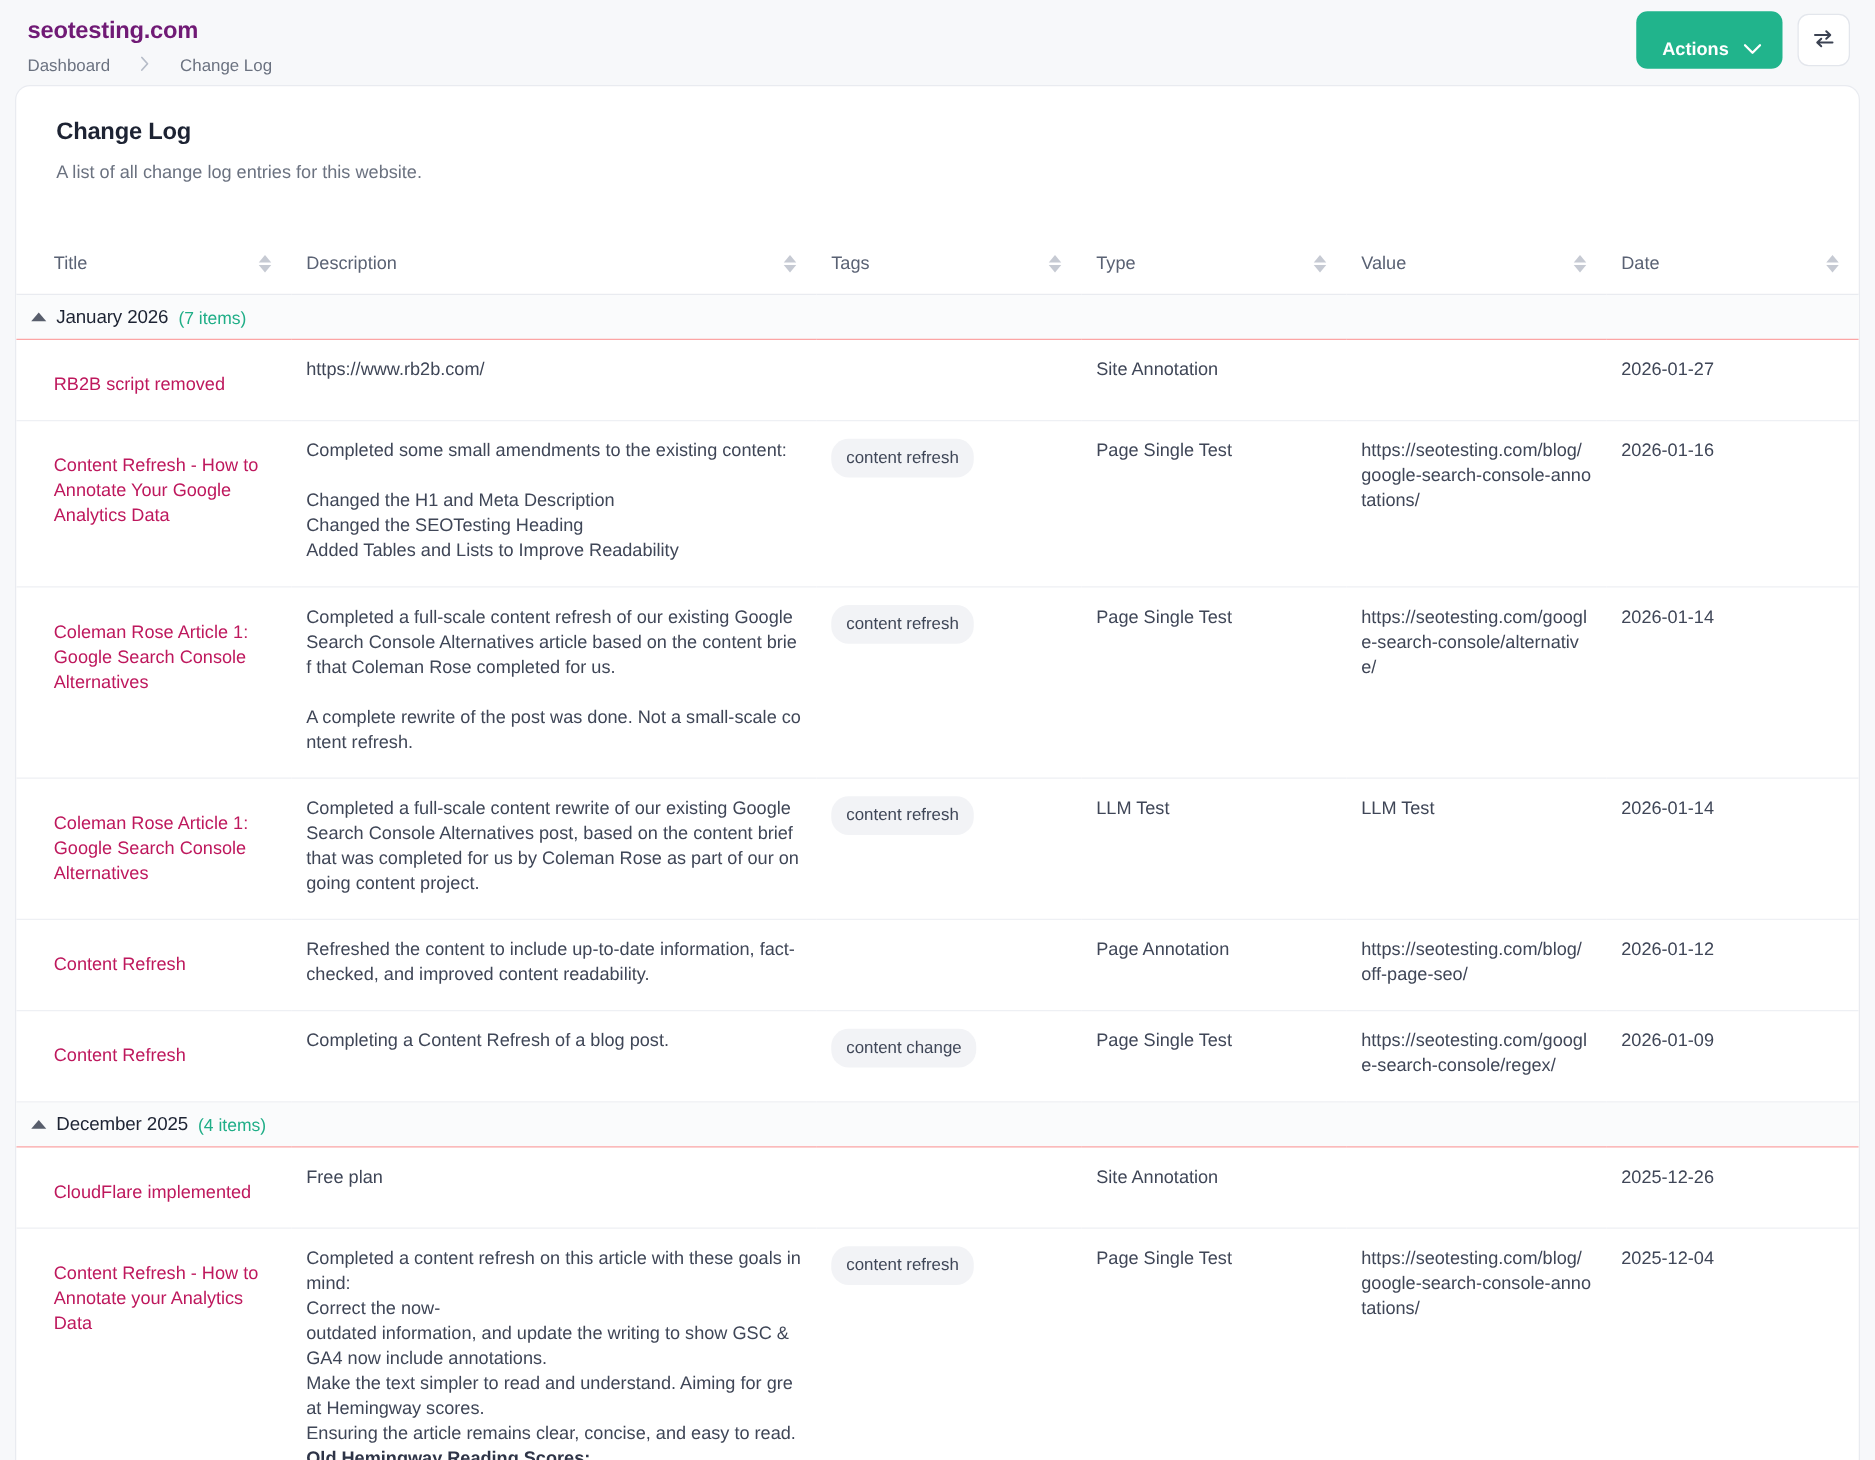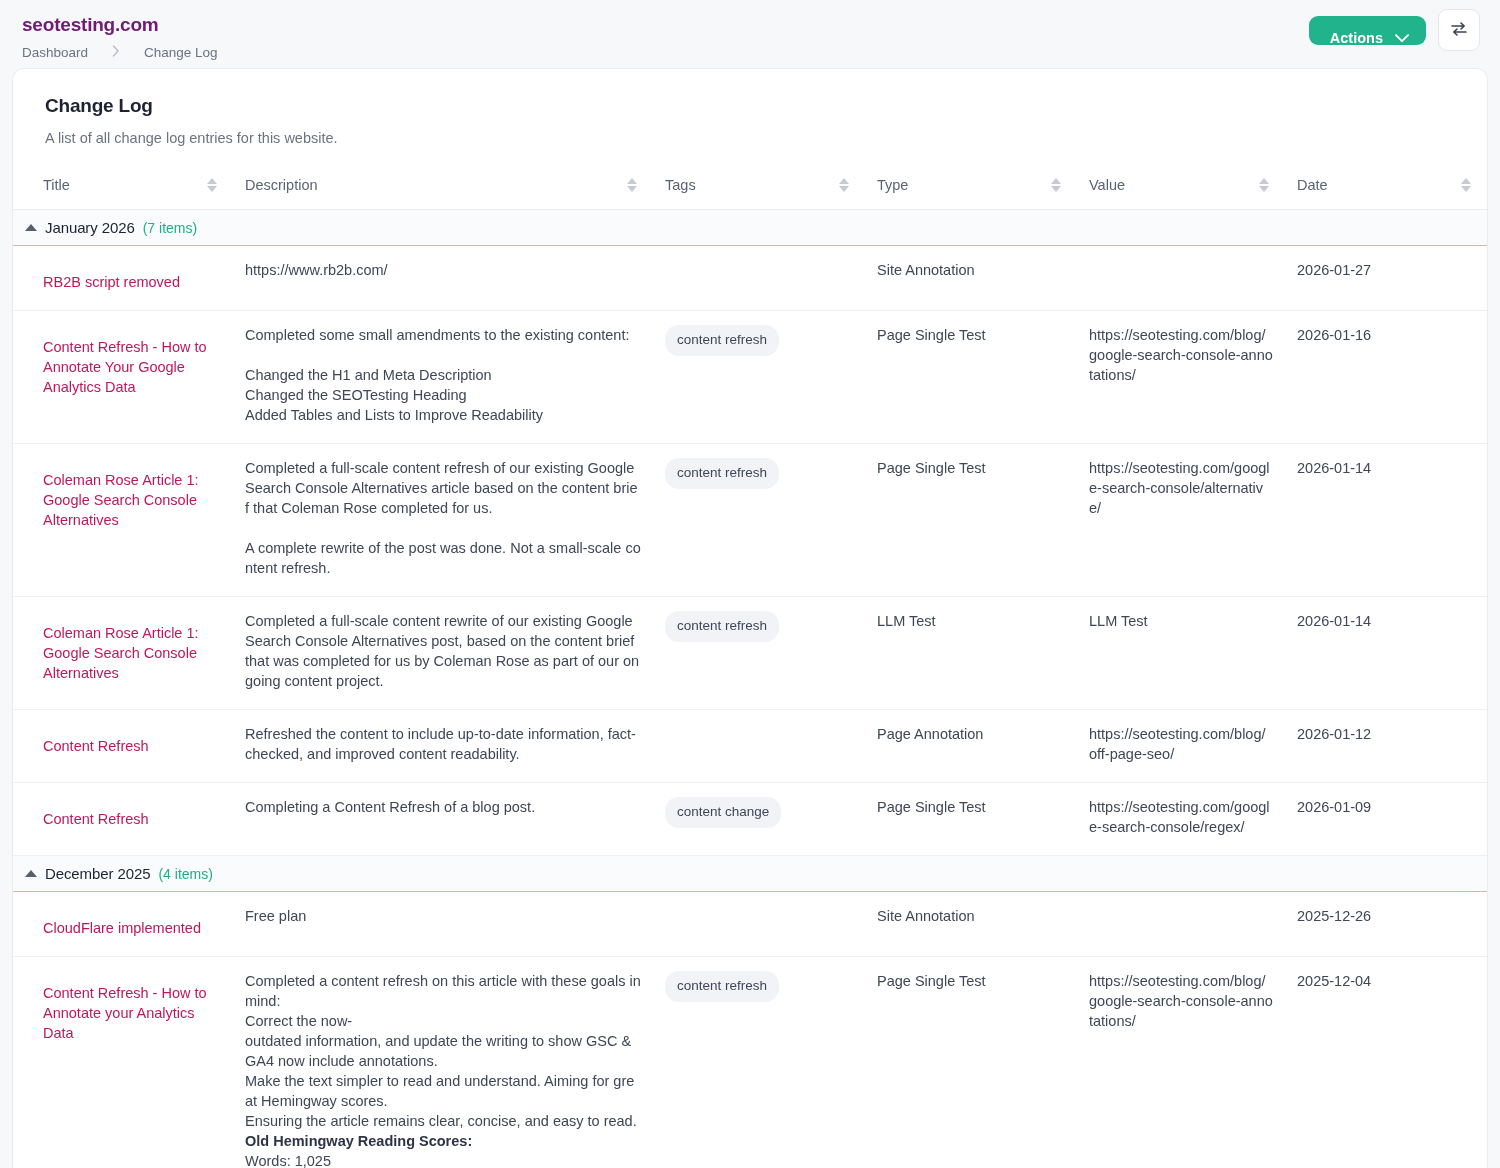--- a/index.html
+++ b/index.html
@@ -53,21 +53,21 @@
     top: 9px;
     right: 20px;
     display: flex;
     align-items: center;
     gap: 12px;
   }
   .btn-actions {
     display: flex;
     align-items: center;
     gap: 12px;
-    height: 29px;
+    height: 46px;
     padding: 16px 17px 0 21px;
     background: #21b48c;
     border: none;
     border-radius: 9px;
     color: #ffffff;
     font-family: "Liberation Sans", sans-serif;
     font-size: 14.5px;
     font-weight: bold;
     cursor: pointer;
   }
@@ -130,20 +130,21 @@
     border-bottom: 1px solid #e9ebf0;
     vertical-align: bottom;
     cursor: pointer;
   }
   thead th:first-child { padding-left: 30px; }
   thead th .th-inner {
     display: flex;
     align-items: center;
     justify-content: space-between;
     gap: 22px;
+    margin-top: 26px;
   }
   .sort-ico {
     display: inline-flex;
     flex-direction: column;
     gap: 2px;
     flex: 0 0 auto;
     margin-right: 4px;
   }
   .sort-ico i {
     display: block;

